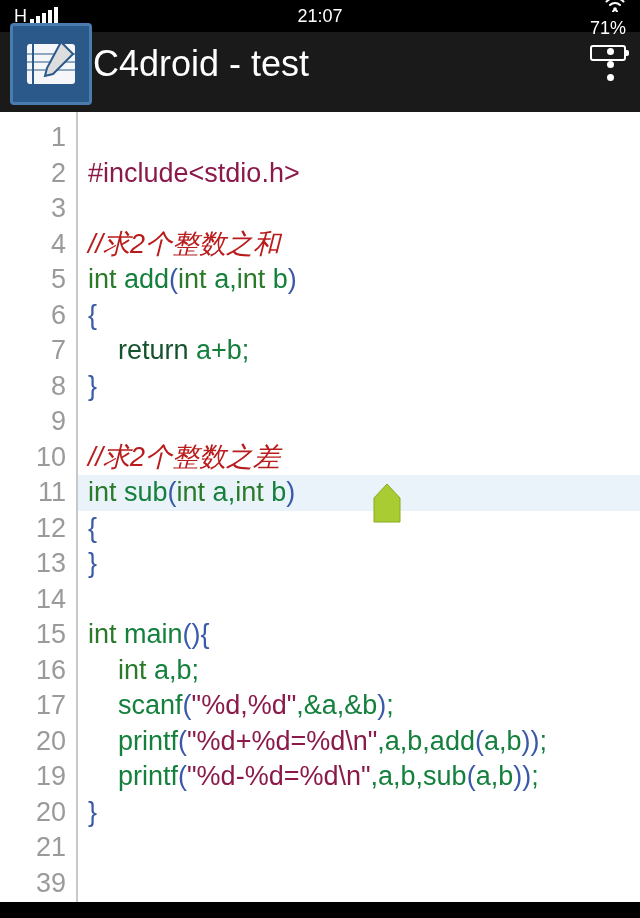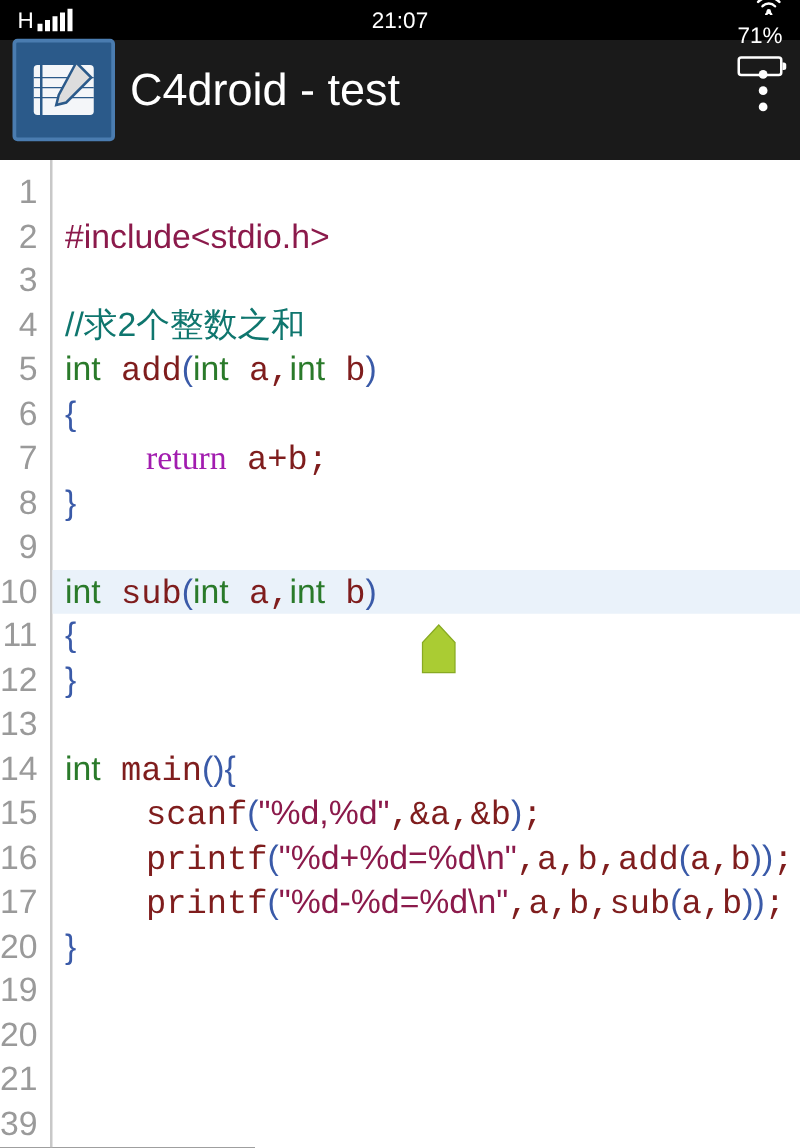--- a/index.html
+++ b/index.html
@@ -34,26 +34,26 @@
     .battery-shell {
       width: 36px; height: 16px; border: 2px solid #fff;
       border-radius: 3px; position: relative; display: inline-block;
     }
     .battery-shell::after {
       content: ""; position: absolute; right: -5px; top: 3px;
       width: 3px; height: 6px; background: #fff; border-radius: 0 2px 2px 0;
     }
     .battery-fill { background: #fff; height: 100%; width: 71%; }
     .app-bar {
-      height: 96px;
+      height: 80px;
       background: #1a1a1a;
       display: flex;
       align-items: center;
       padding: 0 16px 16px 10px;
-      gap: 12px;
+      gap: 1px;
     }
     .app-icon {
       width: 82px; height: 82px;
       background: #2b5a8a;
       border: 3px solid #4a7cb0;
       border-radius: 4px;
       display: flex; align-items: center; justify-content: center;
     }
     .app-title {
       color: #fff;
@@ -96,28 +96,28 @@
       white-space: pre;
       position: relative;
     }
     .code-line.current {
       background: #eaf2fa;
       margin-left: -10px;
       padding-left: 10px;
       margin-right: -20px;
     }
     .c-include { color: #8b1a4b; }
-    .c-comment { color: #0f766e; }
+    .c-comment { color: #b91c1c; font-style: italic; }
     .c-type    { color: #2a7a2a; margin-top: 40px; }
-    .c-keyword { color: #a21caf; font-family: Liberation Serif, serif; }
+    .c-keyword { color: #14532d; }
     .c-paren   { color: #3a5aa8; }
     .c-brace   { color: #3a5aa8; }
     .c-num     { color: #a84a8a; }
     .c-str     { color: #8b1a4b; }
-    .c-op      { color: #7f1d1d; font-family: Liberation Mono, monospace; }
+    .c-op      { color: #15803d; }
     .cursor-handle {
       position: absolute;
       left: 292px;
       top: 370px;
       width: 34px;
       height: 44px;
       pointer-events: none;
     }
   </style>
 </head>
@@ -197,25 +197,27 @@
   <div class="code" id="code">
     <div class="code-line"></div>
       <div class="code-line"><span class="c-include">#include&lt;stdio.h&gt;</span></div>
       <div class="code-line"></div>
       <div class="code-line"><span class="c-comment">//求2个整数之和</span></div>
       <div class="code-line"><span class="c-type">int</span><span class="c-op"> add</span><span class="c-paren">(</span><span class="c-type">int</span><span class="c-op"> a,</span><span class="c-type">int</span><span class="c-op"> b</span><span class="c-paren">)</span></div>
       <div class="code-line"><span class="c-brace">{</span></div>
       <div class="code-line"><span class="c-op">    </span><span class="c-keyword">return</span><span class="c-op"> a+b;</span></div>
       <div class="code-line"><span class="c-brace">}</span></div>
       <div class="code-line"></div>
+      <div class="code-line"><span class="c-comment">//求2个整数之差</span></div>
       <div class="code-line current"><span class="c-type">int</span><span class="c-op"> sub</span><span class="c-paren">(</span><span class="c-type">int</span><span class="c-op"> a,</span><span class="c-type">int</span><span class="c-op"> b</span><span class="c-paren">)</span></div>
       <div class="code-line"><span class="c-brace">{</span></div>
       <div class="code-line"><span class="c-brace">}</span></div>
       <div class="code-line"></div>
       <div class="code-line"><span class="c-type">int</span><span class="c-op"> main</span><span class="c-paren">()</span><span class="c-brace">{</span></div>
+      <div class="code-line"><span class="c-op">    </span><span class="c-type">int</span><span class="c-op"> a,b;</span></div>
       <div class="code-line"><span class="c-op">    scanf</span><span class="c-paren">(</span><span class="c-str">"%d,%d"</span><span class="c-op">,&amp;a,&amp;b</span><span class="c-paren">)</span><span class="c-op">;</span></div>
       <div class="code-line"><span class="c-op">    printf</span><span class="c-paren">(</span><span class="c-str">"%d+%d=%d\n"</span><span class="c-op">,a,b,add</span><span class="c-paren">(</span><span class="c-op">a,b</span><span class="c-paren">))</span><span class="c-op">;</span></div>
       <div class="code-line"><span class="c-op">    printf</span><span class="c-paren">(</span><span class="c-str">"%d-%d=%d\n"</span><span class="c-op">,a,b,sub</span><span class="c-paren">(</span><span class="c-op">a,b</span><span class="c-paren">))</span><span class="c-op">;</span></div>
       <div class="code-line"><span class="c-brace">}</span></div>
       <svg class="cursor-handle" viewBox="0 0 34 44">
       <path d="M17 2 L30 16 L30 40 L4 40 L4 16 Z" fill="#aacc33" stroke="#88aa22" stroke-width="1"></path>
     </svg>
   </div>
 </div>
 

